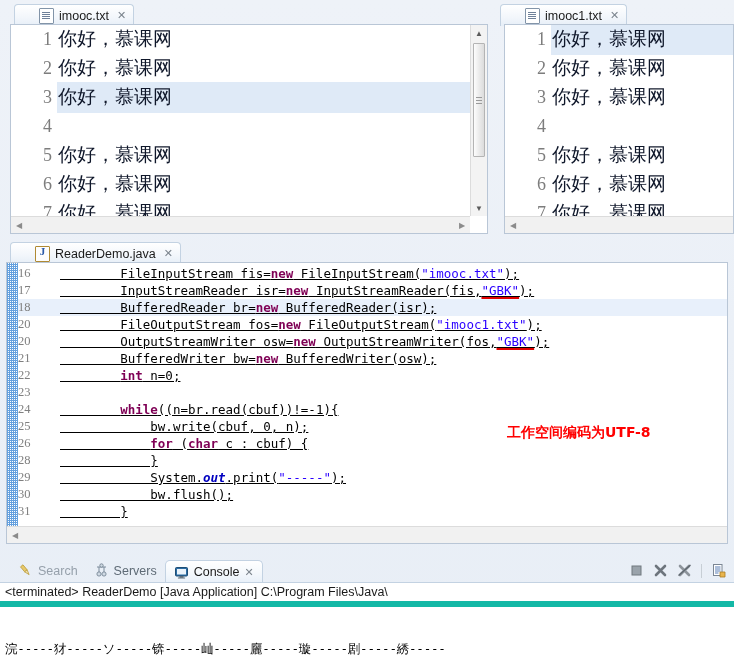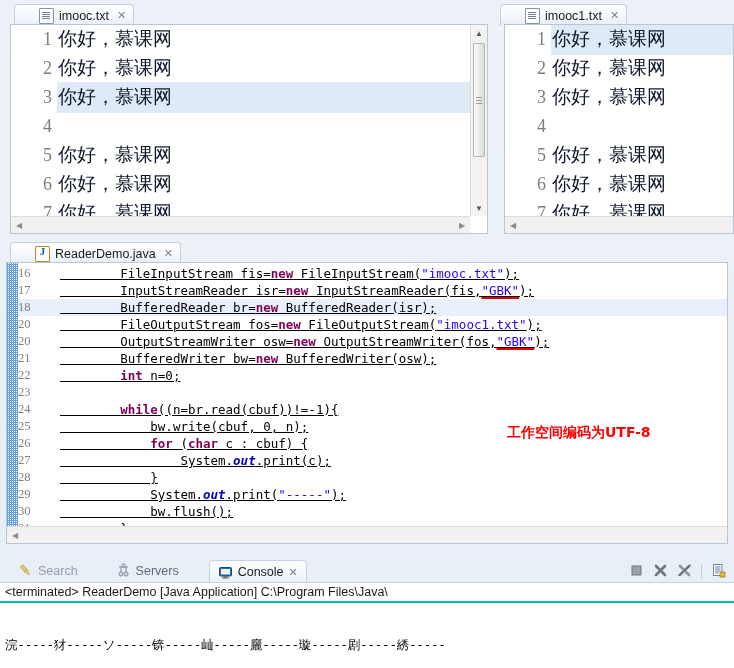--- a/index.html
+++ b/index.html
@@ -264,21 +264,20 @@
     position: absolute;
     left: 0; right: 0; bottom: 0;
     top: 556px;
   }
   .bottom-tabs {
     height: 26px;
     display: flex;
     align-items: flex-end;
     padding-left: 10px;
     position: relative;
-    gap: 22px;
   }
   .btab {
     display: flex;
     align-items: center;
     gap: 5px;
     height: 23px;
     padding: 0 8px;
     font-size: 12.5px;
     box-sizing: border-box;
     white-space: nowrap;
@@ -309,21 +308,21 @@
     left: 0; right: 0; top: 26px; bottom: 0;
     background: #fff;
     border-top: 1px solid #c3d2e2;
     box-sizing: border-box;
     overflow: hidden;
   }
   .console-head {
     font-size: 12.5px;
     color: #1a1a1a;
     padding: 2px 4px 2px 5px;
-    border-bottom: 2px solid #14b8a6;
+    border-bottom: 6px solid #14b8a6;
     white-space: nowrap;
     font-family: "Liberation Sans", sans-serif;
   }
   .console-out {
     padding: 3px 4px 0 5px;
     font-family: "DejaVu Sans Mono", monospace;
     font-size: 12.5px;
     color: #000;
     white-space: pre;
     line-height: 15.5px;
@@ -478,24 +477,20 @@
         </div>
         <div class="code-line">
           <span class="lnum">25</span>
           <span class="src">            bw.write(cbuf, 0, n);</span>
         </div>
         <div class="code-line">
           <span class="lnum">26</span>
           <span class="src">            <span class="kw">for</span> (<span class="kw">char</span> c : cbuf) {</span>
         </div>
         <div class="code-line">
-          <span class="lnum">27</span>
-          <span class="src">                System.<span class="fld">out</span>.print(c);</span>
-        </div>
-        <div class="code-line">
           <span class="lnum">28</span>
           <span class="src">            }</span>
         </div>
         <div class="code-line">
           <span class="lnum">29</span>
           <span class="src">            System.<span class="fld">out</span>.print(<span class="str">"-----"</span>);</span>
         </div>
         <div class="code-line">
           <span class="lnum">30</span>
           <span class="src">            bw.flush();</span>

